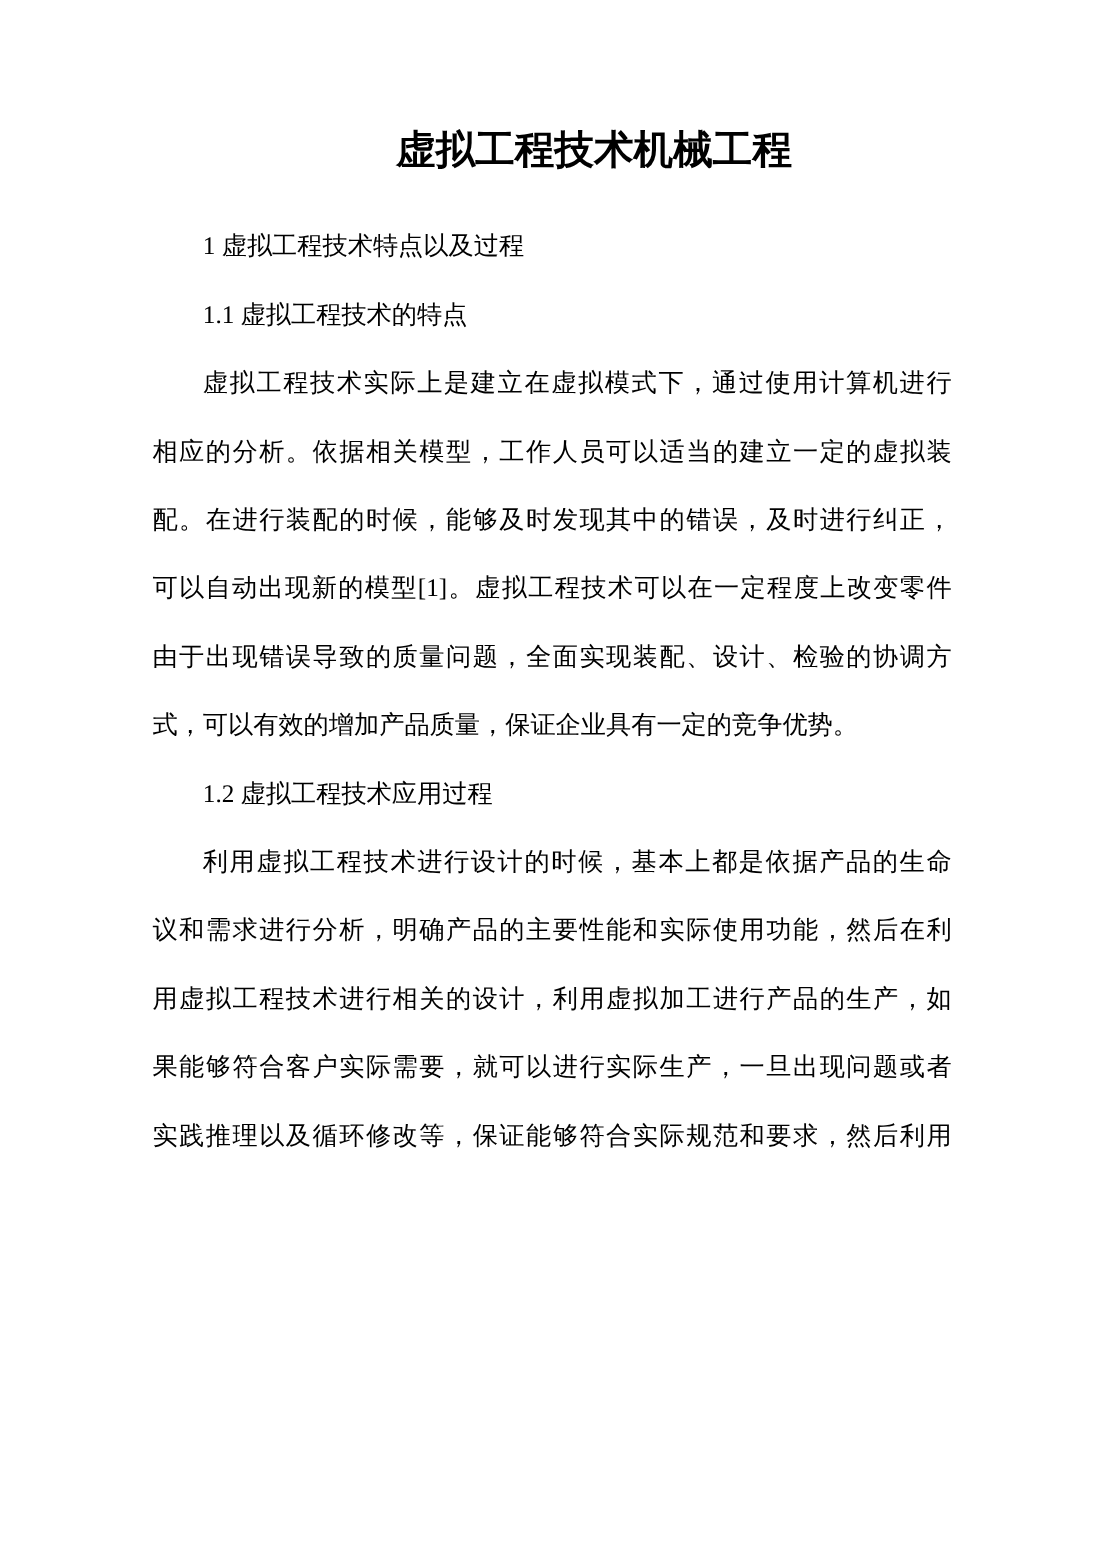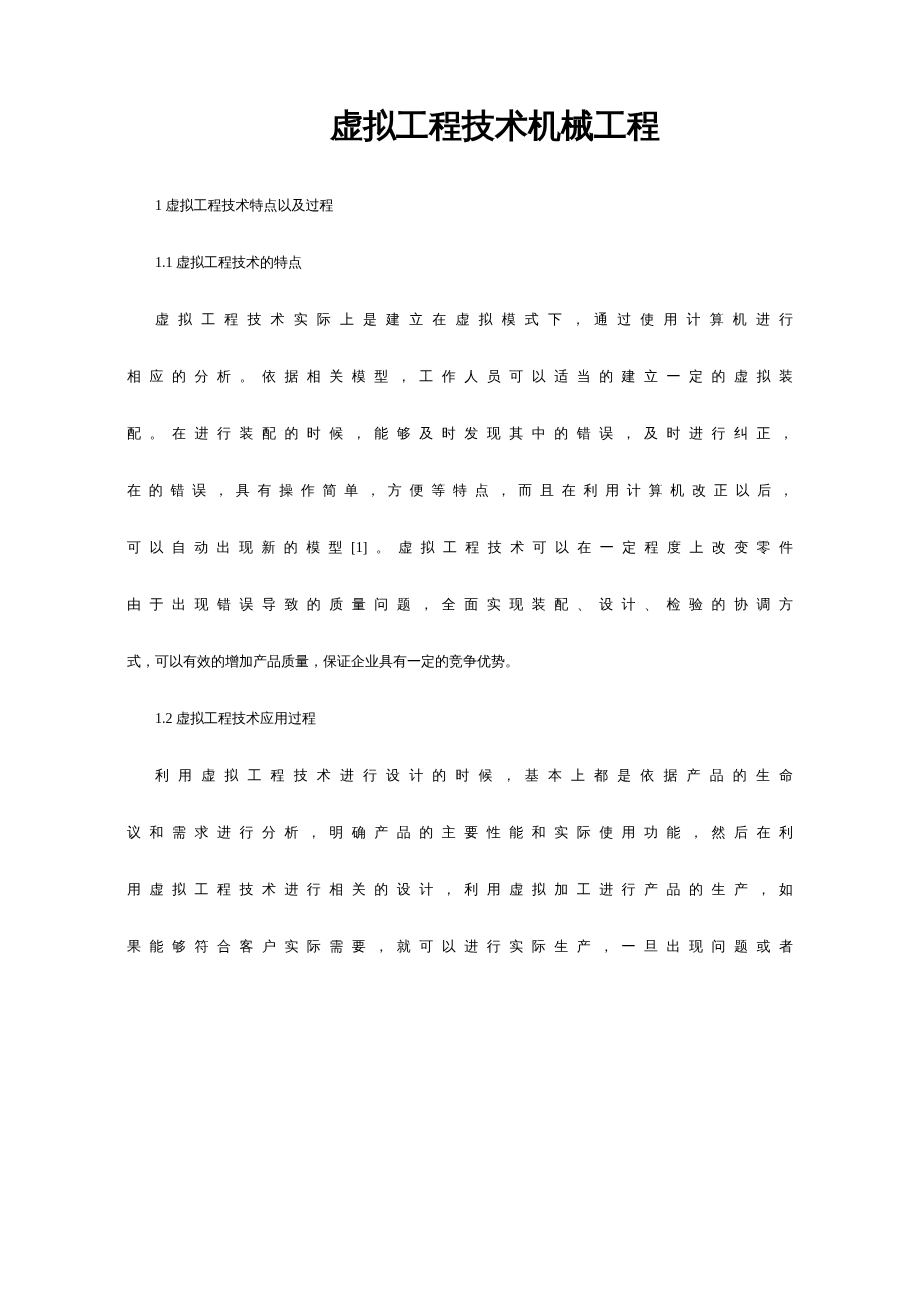--- a/index.html
+++ b/index.html
@@ -22,21 +22,21 @@
     margin: 0;
     font-size: 33px;
     line-height: 44px;
     font-weight: 700;
     text-align: center;
     text-indent: 70px;
     white-space: nowrap;
   }
   .content {
     margin-top: 29px;
-    font-size: 14px;
+    font-size: 21px;
     line-height: 57px;
   }
   .line {
     height: 57px;
     overflow: hidden;
   }
   .heading {
     white-space: nowrap;
   }
   .indent {
@@ -60,29 +60,29 @@
   <div class="content">
 
     <div class="line heading indent">1 虚拟工程技术特点以及过程</div>
 
     <div class="line heading indent">1.1 虚拟工程技术的特点</div>
 
     <div>
       <div class="line justify indent">虚拟工程技术实际上是建立在虚拟模式下，通过使用计算机进行</div>
       <div class="line justify">相应的分析。依据相关模型，工作人员可以适当的建立一定的虚拟装</div>
       <div class="line justify">配。在进行装配的时候，能够及时发现其中的错误，及时进行纠正，</div>
-      <div class="line justify">在的错误，具有操作简单，方便等特点，而且在利用计算机改正以后，</div>
       <div class="line justify">可以自动出现新的模型[1]。虚拟工程技术可以在一定程度上改变零件</div>
       <div class="line justify">由于出现错误导致的质量问题，全面实现装配、设计、检验的协调方</div>
       <div class="line last-line">式，可以有效的增加产品质量，保证企业具有一定的竞争优势。</div>
     </div>
 
     <div class="line heading indent">1.2 虚拟工程技术应用过程</div>
 
     <div>
       <div class="line justify indent">利用虚拟工程技术进行设计的时候，基本上都是依据产品的生命</div>
       <div class="line justify">议和需求进行分析，明确产品的主要性能和实际使用功能，然后在利</div>
       <div class="line justify">用虚拟工程技术进行相关的设计，利用虚拟加工进行产品的生产，如</div>
       <div class="line justify">果能够符合客户实际需要，就可以进行实际生产，一旦出现问题或者</div>
+      <div class="line justify">实践推理以及循环修改等，保证能够符合实际规范和要求，然后利用</div>
     </div>
 
   </div>
 </div>
 
 </body></html>

